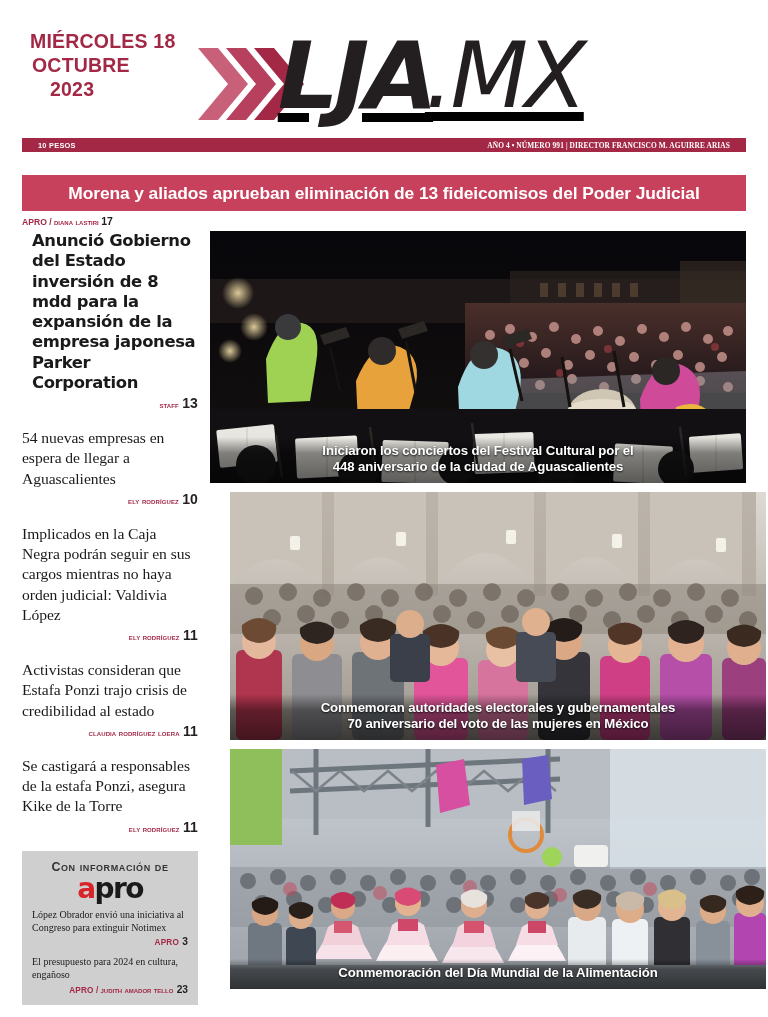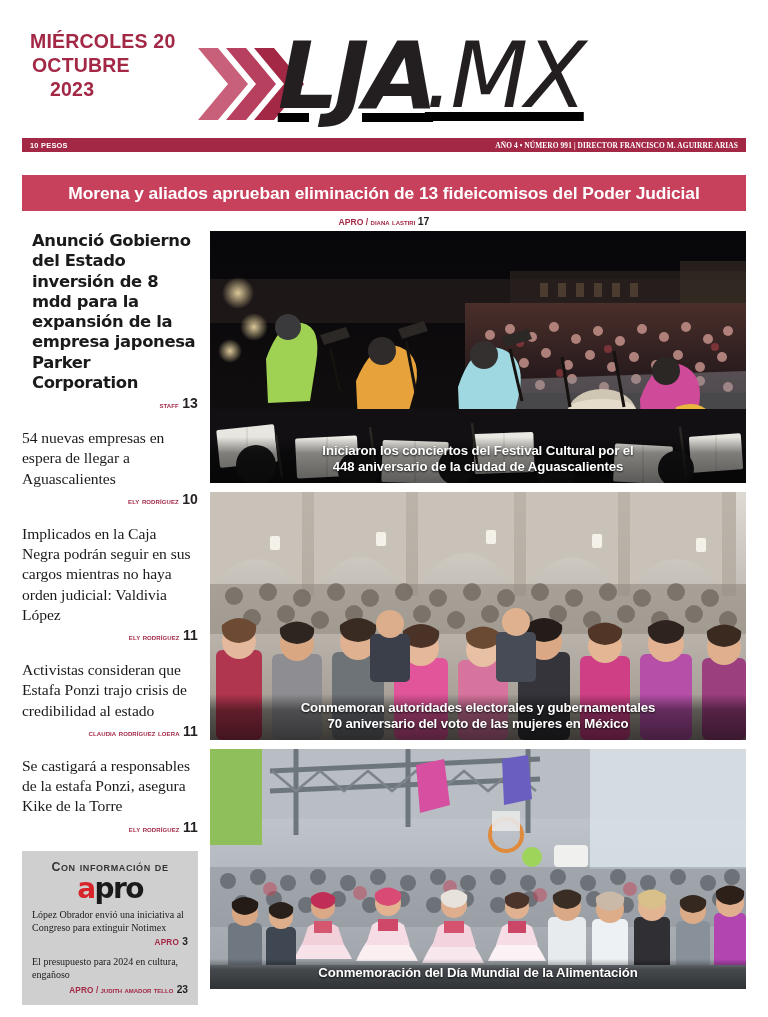--- a/index.html
+++ b/index.html
@@ -41,34 +41,34 @@
     font-size: 90px; letter-spacing: -3px;
     color: #231f20; line-height: 1;
     margin-left: -6px;
   }
 
   
   .infobar {
     margin: 4px 22px 0 22px; height: 14px;
     background: #a32846; color: #ffffff;
     display: flex; align-items: center; justify-content: space-between;
-    padding: 0 8px;
+    padding: 0 16px;
     font-size: 7.4px; font-weight: 700; letter-spacing: .25px;
   }
   .infobar .right { letter-spacing: .1px; font-family: Liberation Serif, serif; }
 
   
   .banner {
     margin: 23px 22px 0 22px; height: 36px;
     background: #c8415c; color: #ffffff;
     display: flex; align-items: center; justify-content: center;
     font-size: 17.4px; font-weight: 700; letter-spacing: -.1px;
   }
   .banner-credit {
-    margin: 4px 22px 16px 22px; text-align: center;
+    margin: 4px 22px 16px 22px; text-align: left;
     font-size: 8.6px; color: #a32846; font-weight: 700;
   }
   .banner-credit .sc { font-variant: small-caps; text-transform: lowercase; }
   .banner-credit .sc::first-letter { text-transform: uppercase; }
   .banner-credit .pg { color: #231f20; font-size: 10.5px; font-weight: 700; }
 
   
   .content { position: absolute; left: 22px; top: 205px; width: 724px; }
   .cols { display: flex; gap: 12px; align-items: flex-start; }
   .col-left { width: 176px; flex: none; }
@@ -125,21 +125,21 @@
     text-align: right; margin-top: 2px;
     font-size: 8.2px; font-weight: 700; color: #a32846;
   }
   .apro-byline .src { letter-spacing: .2px; }
   .apro-byline .sc { font-variant: small-caps; text-transform: lowercase; }
   .apro-byline .sc::first-letter { text-transform: uppercase; }
   .apro-byline .pg { color: #231f20; font-size: 10.2px; margin-left: 1px; }
 
   
   .photo { position: relative; width: 536px; overflow: hidden; }
-  .photo + .photo { margin-top: 9px; }
+  .photo + .photo { margin-top: 9px; margin-left: 20px; }
   .photo svg { display: block; width: 100%; height: 100%; }
   .caption {
     position: absolute; left: 0; right: 0; bottom: 0;
     text-align: center; color: #ffffff;
     font-size: 13.2px; font-weight: 700; line-height: 1.26;
     padding: 6px 20px 7px 20px;
     text-shadow: 0 1px 2px rgba(0,0,0,.85);
     letter-spacing: -.1px;
   }
   .caption.shade { background: linear-gradient(to bottom, rgba(0,0,0,0) 0%, rgba(0,0,0,.45) 35%, rgba(0,0,0,.62) 100%); }
@@ -148,21 +148,21 @@
   .p3 { height: 240px; }
 </style>
 </head>
 <body>
 
 <div class="page">
 
   <div class="masthead">
 
     <div class="dateblock">
-      <div class="d1">MIÉRCOLES 20</div>
+      <div class="d1">MIÉRCOLES 18</div>
       <div class="d2">OCTUBRE</div>
       <div class="d3">2023</div>
     </div>
 
     <div class="chevrons">
       <svg viewBox="0 0 112 72" xmlns="http://www.w3.org/2000/svg">
         <path d="M0 0 L30 36 L0 72 L20 72 L50 36 L20 0 Z" fill="#c9607a"></path>
         <path d="M28 0 L58 36 L28 72 L48 72 L78 36 L48 0 Z" fill="#b8405f"></path>
         <path d="M56 0 L86 36 L56 72 L76 72 L106 36 L76 0 Z" fill="#a32846"></path>
       </svg>

